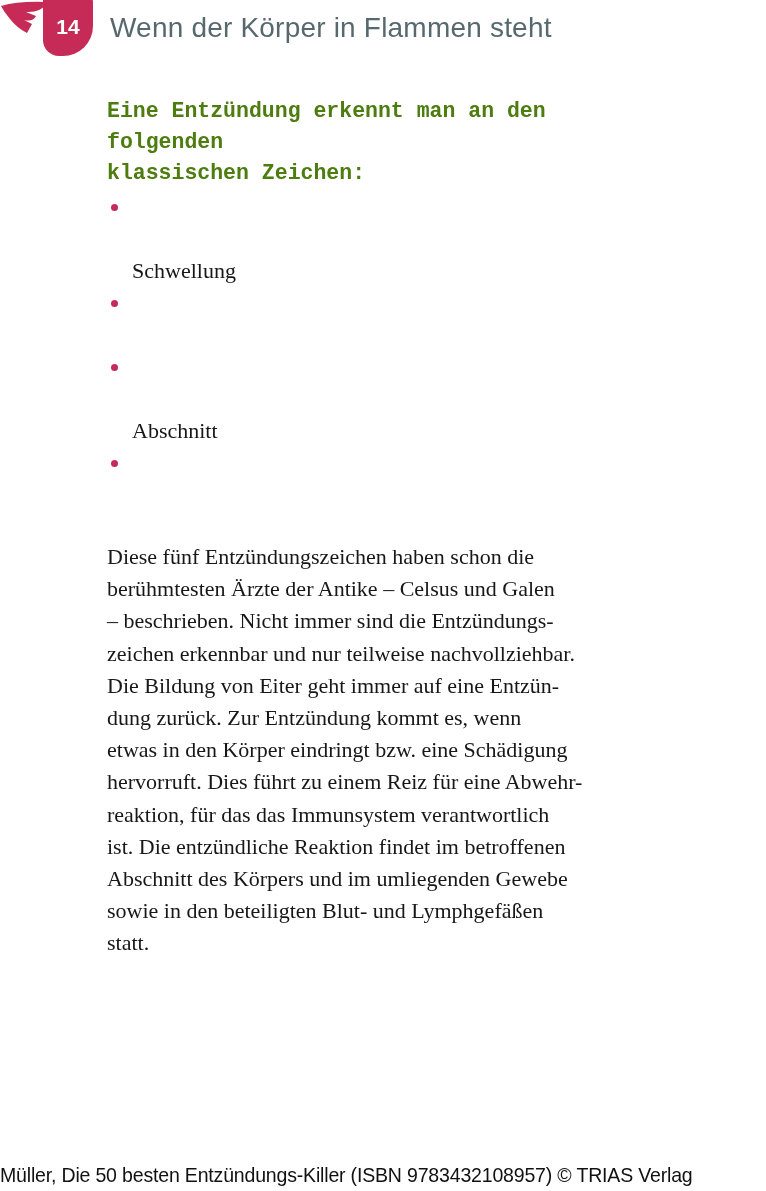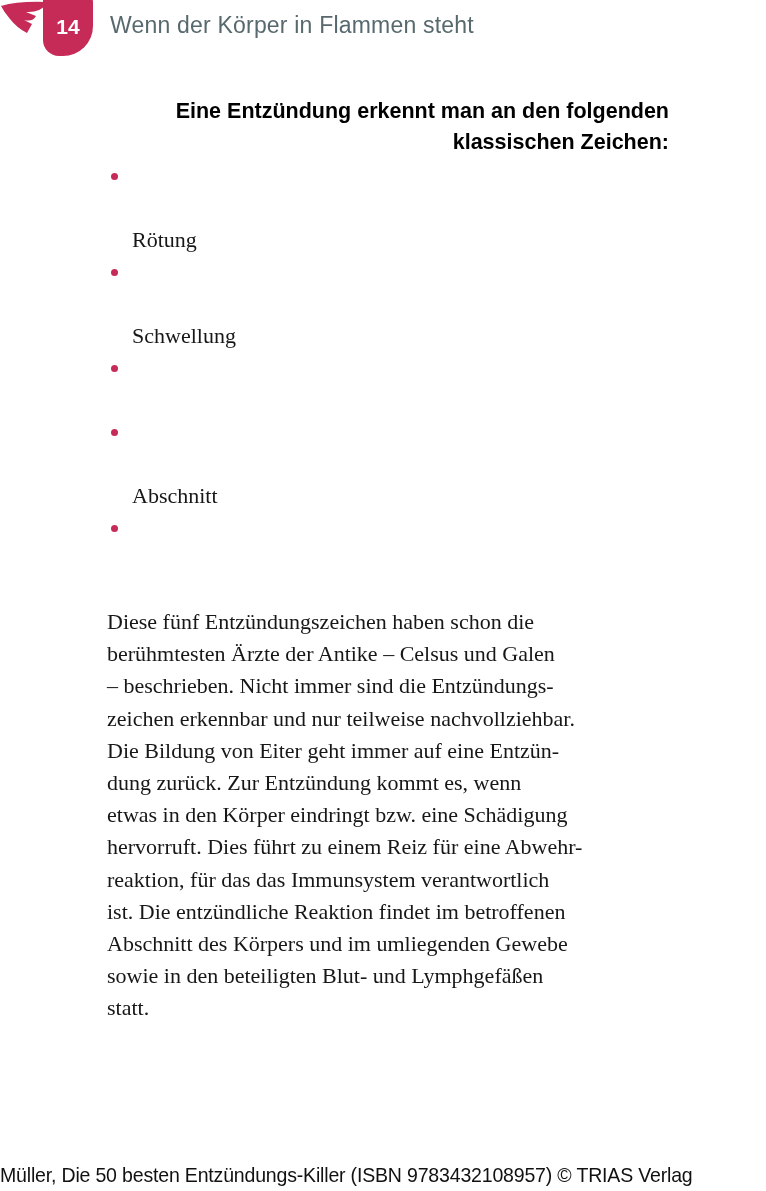--- a/index.html
+++ b/index.html
@@ -24,34 +24,33 @@
     display: flex; align-items: center; justify-content: center;
   }
   .chapter-badge span {
     font-family: "Liberation Sans", sans-serif;
     font-weight: bold; font-size: 21px; color: #ffffff;
     margin-top: 2px;
   }
   .chapter-title {
     position: absolute; left: 110px; top: 12px; margin: 0;
     font-family: "Liberation Sans", sans-serif;
-    font-weight: normal; font-size: 23px; color: #57696e;
+    font-weight: normal; font-size: 28px; color: #57696e;
     letter-spacing: 0.2px;
   }
 
   
   .content { position: absolute; left: 107px; top: 96px; width: 562px; }
 
   .intro-heading {
     margin: 0 0 2px 0;
-    font-family: Liberation Sans, sans-serif;
+    font-family: Liberation Mono, monospace;
     font-weight: bold; font-size: 21.5px; line-height: 31px;
-    color: #000000;
+    color: #4d7c0f;
     white-space: pre-line;
-    text-align: right;
   }
 
   ul.symptoms { list-style: none; margin: 2px 0 0 0; padding: 0; }
   ul.symptoms li {
     position: relative;
     padding-left: 25px;
     font-size: 22px; line-height: 32px;
     white-space: pre-line;
   }
   ul.symptoms li .dot {
@@ -97,24 +96,20 @@
   </header>
 
   <main class="content">
 
     <h2 class="intro-heading">Eine Entzündung erkennt man an den folgenden
 klassischen Zeichen:</h2>
 
     <ul class="symptoms">
       <li>
         <span class="dot"></span>
-        <span>Rötung</span>
-      </li>
-      <li>
-        <span class="dot"></span>
         <span>Schwellung</span>
       </li>
       <li>
         <span class="dot"></span>
       </li>
       <li>
         <span class="dot"></span>
         <span>Abschnitt</span>
       </li>
       <li>

